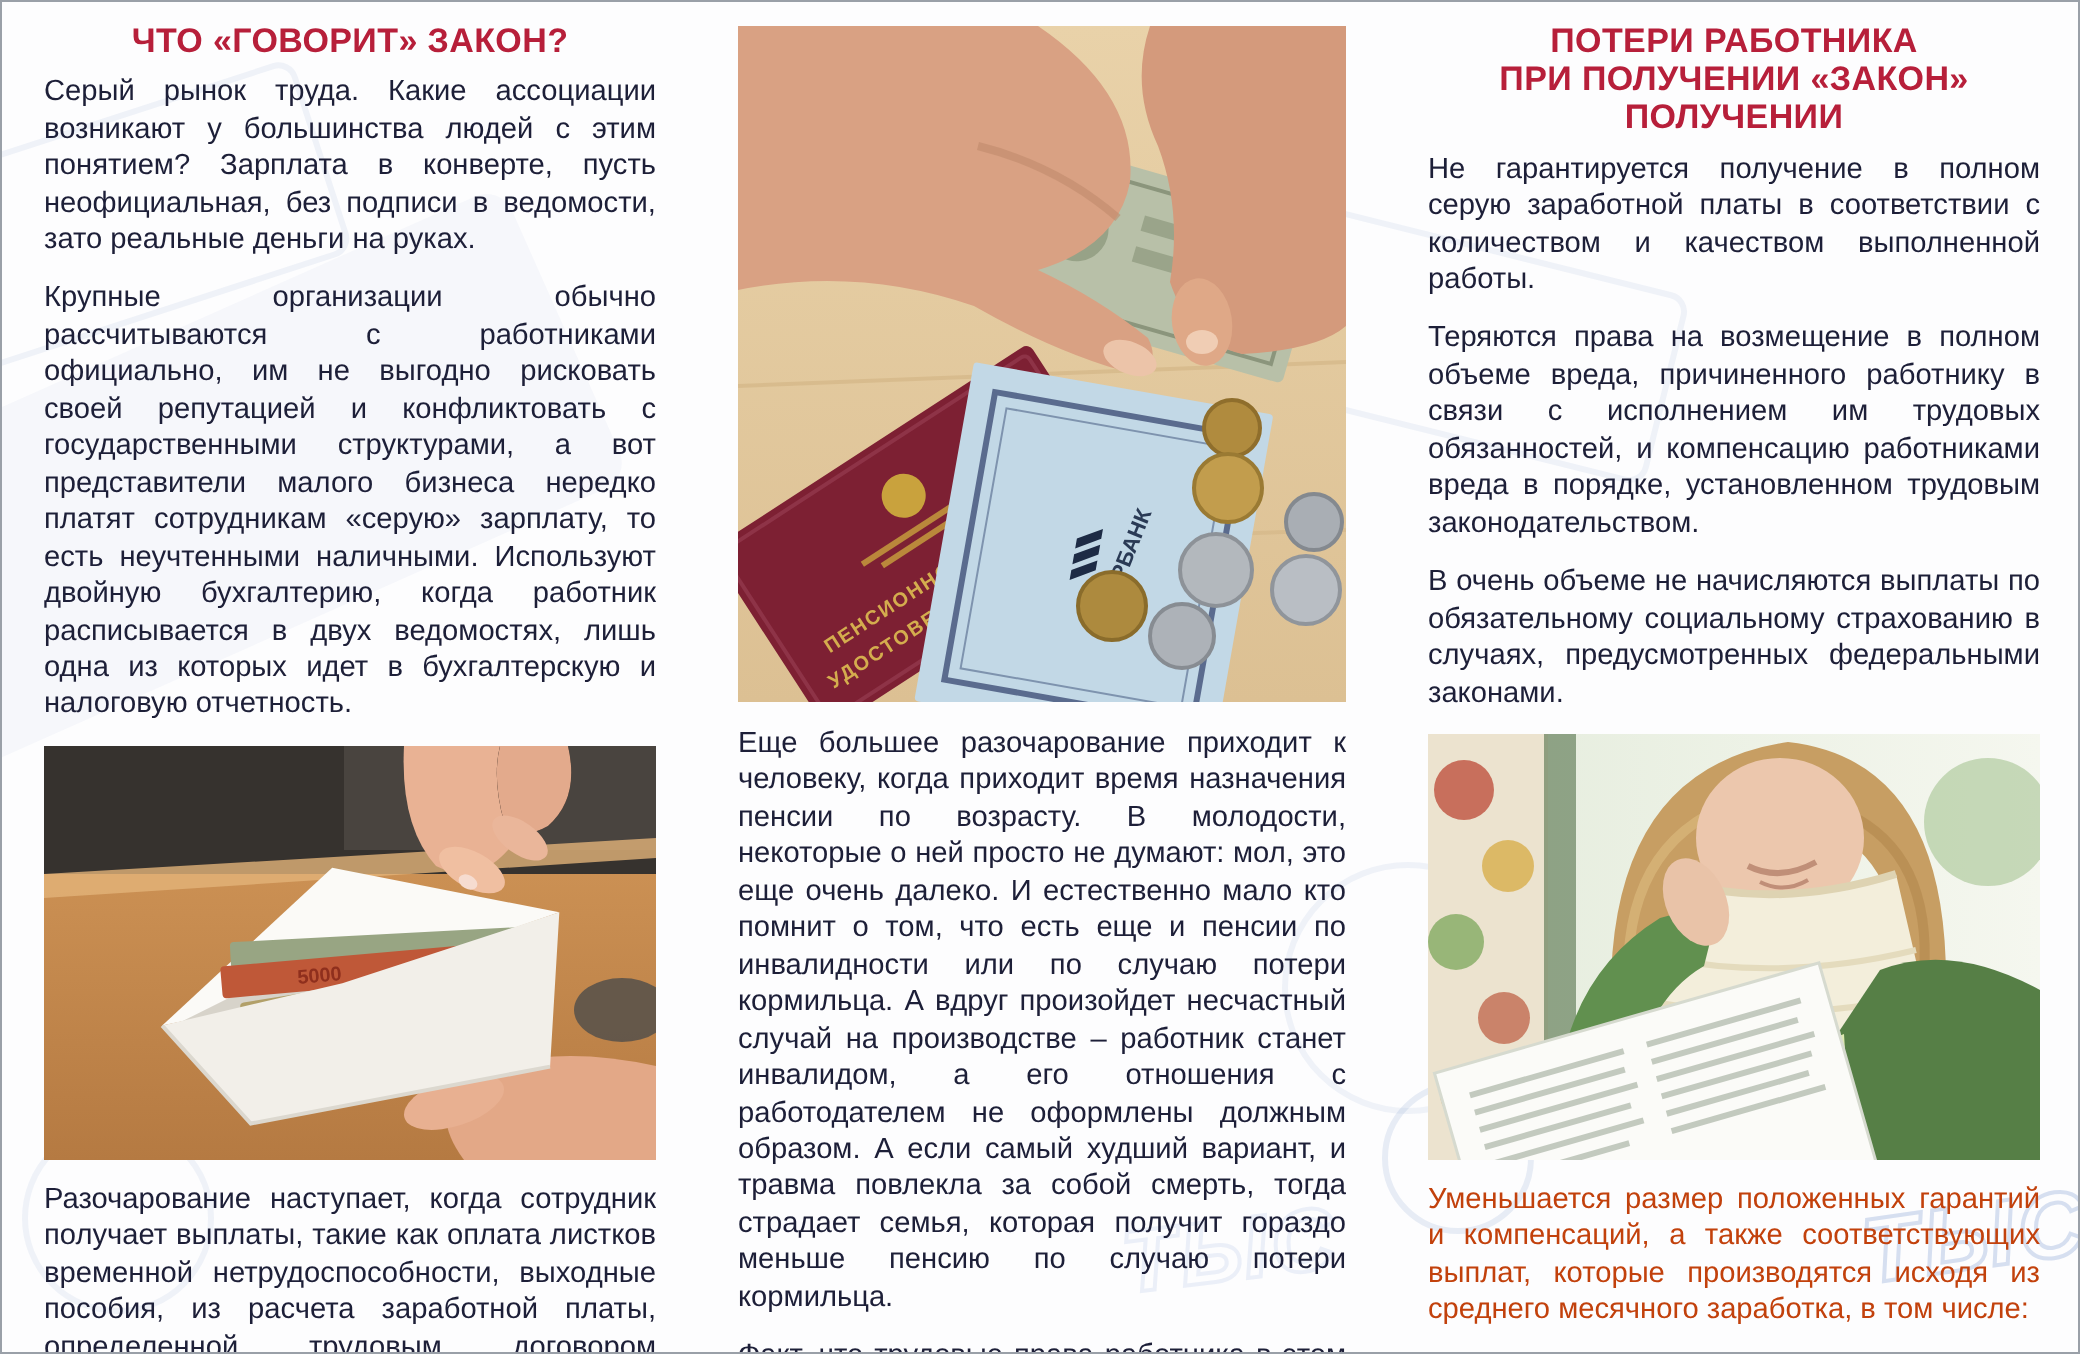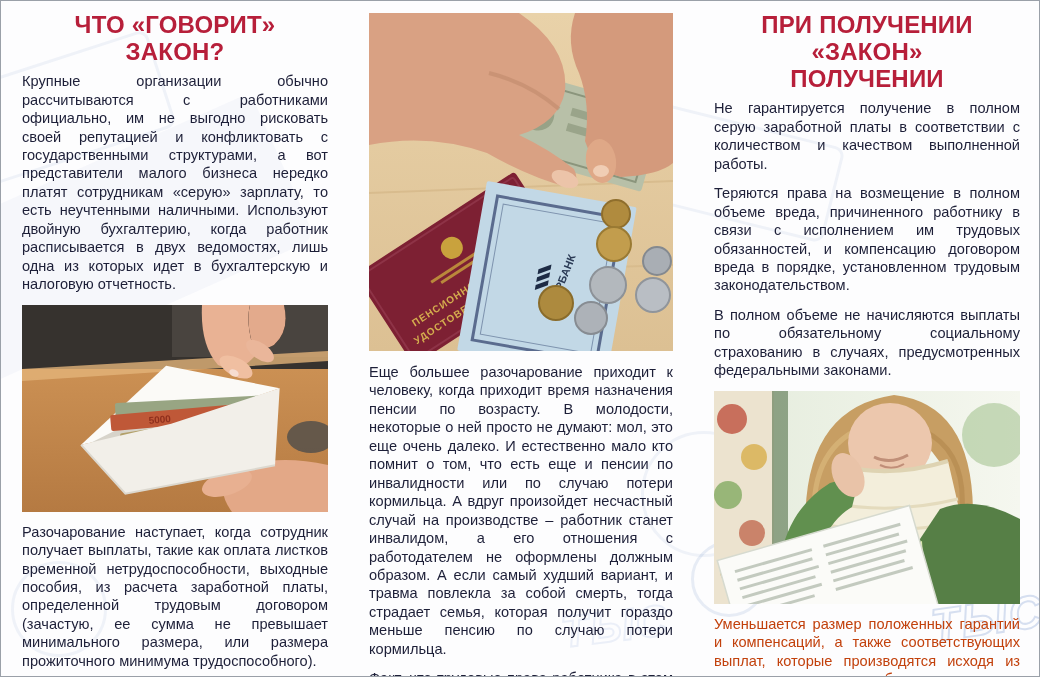--- a/index.html
+++ b/index.html
@@ -25,21 +25,21 @@
   }
   .wm-text.faint{-webkit-text-stroke:2px rgba(125,155,210,0.14);}
   
   .col{position:absolute;top:0;}
   #col-left{left:21px;width:306px;}
   #col-mid{left:368px;width:304px;}
   #col-right{left:713px;width:306px;}
   .col-inner{padding-top:10px;}
   h1.col-title{
     margin:0 0 7px 0;
-    font-size:24px;line-height:1.13;
+    font-size:17px;line-height:1.13;
     font-weight:bold;text-align:center;
     color:#b71f3a;
     letter-spacing:0.2px;
   }
   .title-line{display:block;}
   p.body-p{
     margin:0 0 11px 0;
     font-size:14.6px;line-height:1.265;
     color:#1d1f38;
     text-align:justify;
@@ -69,20 +69,21 @@
   <div class="wm wm-note" style="left:620px;top:120px;width:210px;height:92px;transform:rotate(14deg);"></div>
   <div class="wm wm-coin" style="left:10px;top:560px;width:90px;height:90px;"></div>
   <div class="wm wm-coin" style="left:640px;top:430px;width:120px;height:120px;"></div>
   <div class="wm wm-coin" style="left:690px;top:540px;width:70px;height:70px;border-color:rgba(120,150,200,0.16);"></div>
   <div class="wm wm-text faint" style="left:560px;top:600px;font-size:44px;transform:rotate(-7deg);">ТЫС</div>
   <div class="wm wm-text" style="left:930px;top:590px;font-size:46px;transform:rotate(-8deg);">ТЫС</div>
 
   <div class="col" id="col-left">
     <div class="col-inner">
       <h1 class="col-title">ЧТО «ГОВОРИТ» ЗАКОН?</h1>
+      <p class="body-p">Серый рынок труда. Какие ассоциации возникают у большинства людей с этим понятием? Зарплата в конверте, пусть неофициальная, без подписи в ведомости, зато реальные деньги на руках.</p>
       <p class="body-p">Крупные организации обычно рассчитываются с работниками официально, им не выгодно рисковать своей репутацией и конфликтовать с государственными структурами, а вот представители малого бизнеса нередко платят сотрудникам «серую» зарплату, то есть неучтенными наличными. Используют двойную бухгалтерию, когда работник расписывается в двух ведомостях, лишь одна из которых идет в бухгалтерскую и налоговую отчетность.</p>
 
       <svg class="photo" width="306" height="207" viewBox="0 0 306 207" role="img">
         <defs>
           <linearGradient id="wood1" x1="0" y1="0" x2="0" y2="1">
             <stop offset="0" stop-color="#d59a5b"></stop>
               <stop offset="1" stop-color="#b57a42"></stop>
           </linearGradient>
         </defs>
         <rect width="306" height="207" fill="url(#wood1)"></rect>
@@ -184,26 +185,27 @@
       </svg>
 
       <p class="body-p">Еще большее разочарование приходит к человеку, когда приходит время назначения пенсии по возрасту. В молодости, некоторые о ней просто не думают: мол, это еще очень далеко. И естественно мало кто помнит о том, что есть еще и пенсии по инвалидности или по случаю потери кормильца. А вдруг произойдет несчастный случай на производстве – работник станет инвалидом, а его отношения с работодателем не оформлены должным образом. А если самый худший вариант, и травма повлекла за собой смерть, тогда страдает семья, которая получит гораздо меньше пенсию по случаю потери кормильца.</p>
       <p class="body-p">Факт, что трудовые права работника в этом случае нарушаются не вызывает сомнений. «Серая» заработная плата существенно ущемляет права работника.</p>
     </div>
   </div>
 
   <div class="col" id="col-right">
     <div class="col-inner">
       <h1 class="col-title">
+        <span class="title-line">ПОТЕРИ РАБОТНИКА</span>
         <span class="title-line">ПРИ ПОЛУЧЕНИИ «ЗАКОН»</span>
         <span class="title-line">ПОЛУЧЕНИИ</span>
       </h1>
       <p class="body-p">Не гарантируется получение в полном серую заработной платы в соответствии с количеством и качеством выполненной работы.</p>
-      <p class="body-p">Теряются права на возмещение в полном объеме вреда, причиненного работнику в связи с исполнением им трудовых обязанностей, и компенсацию договором вреда в порядке, установленном трудовым законодательством.</p>
-      <p class="body-p">В полном объеме не начисляются выплаты по обязательному социальному страхованию в случаях, предусмотренных федеральными законами.</p>
+      <p class="body-p">Теряются права на возмещение в полном объеме вреда, причиненного работнику в связи с исполнением им трудовых обязанностей, и компенсацию работниками вреда в порядке, установленном трудовым законодательством.</p>
+      <p class="body-p">В очень объеме не начисляются выплаты по обязательному социальному страхованию в случаях, предусмотренных федеральными законами.</p>
 
       <svg class="photo" width="306" height="213" viewBox="0 0 306 213" role="img">
         <defs>
           <linearGradient id="blurbg" x1="0" y1="0" x2="1" y2="0">
             <stop offset="0" stop-color="#e4ecdc"></stop>
               <stop offset="1" stop-color="#f5f7ef"></stop>
           </linearGradient>
         </defs>
         <rect width="306" height="213" fill="url(#blurbg)"></rect>
 

